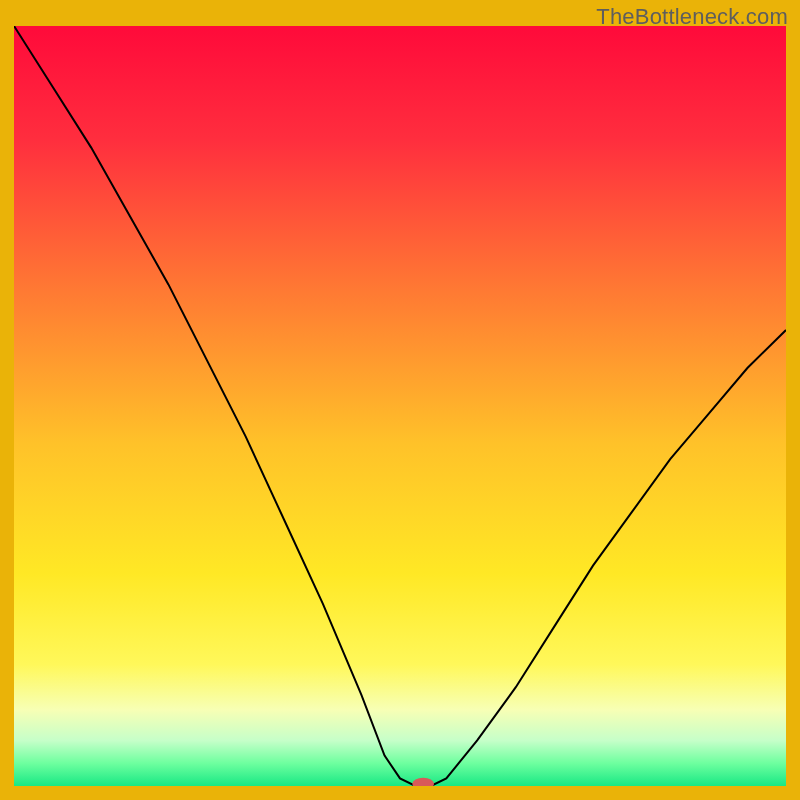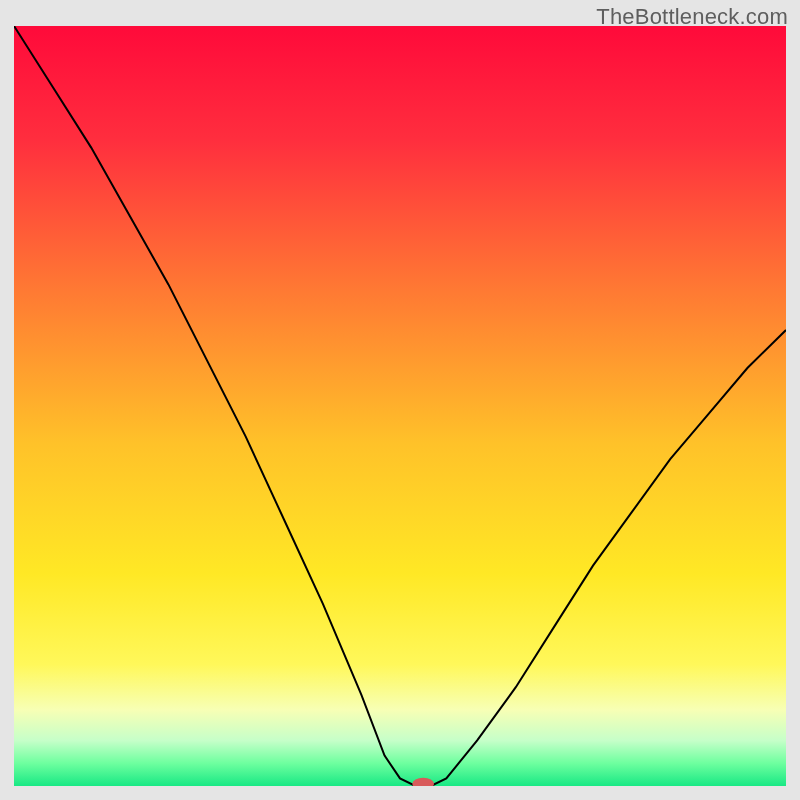--- a/index.html
+++ b/index.html
@@ -8,21 +8,21 @@
     width: 800px;
     height: 800px;
     background: #000;
     overflow: hidden;
     font-family: Arial, Helvetica, sans-serif;
   }
   .frame {
     position: relative;
     width: 800px;
     height: 800px;
-    background: #e5e5e5;
+    background: #eab308;
   }
   .watermark {
     position: absolute;
     top: 4px;
     right: 12px;
     color: #5e5e5e;
     font-size: 22px;
     font-weight: 500;
     letter-spacing: 0.2px;
     z-index: 20;

